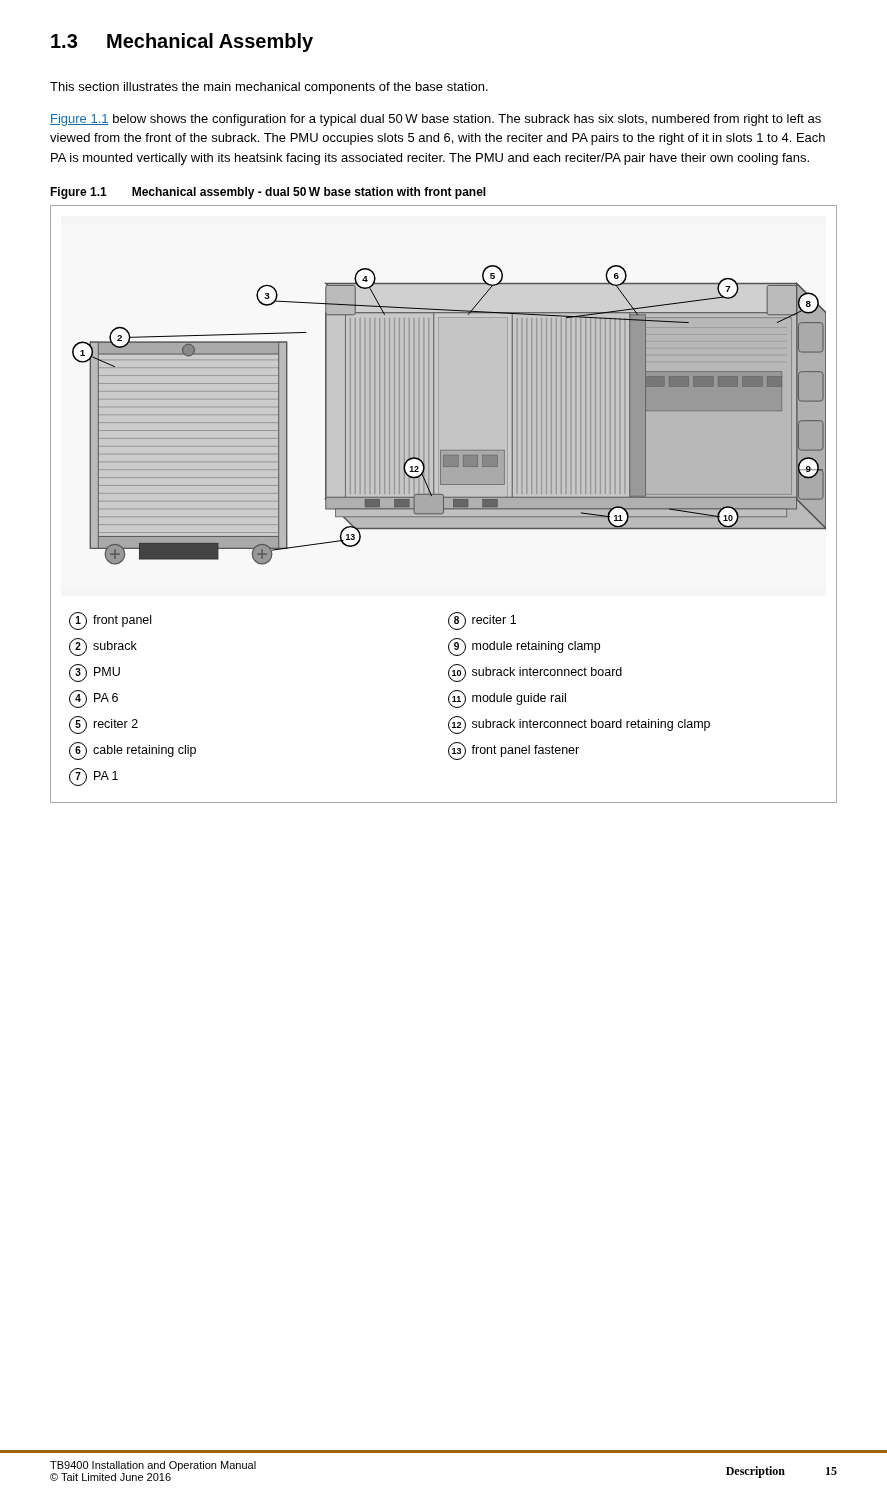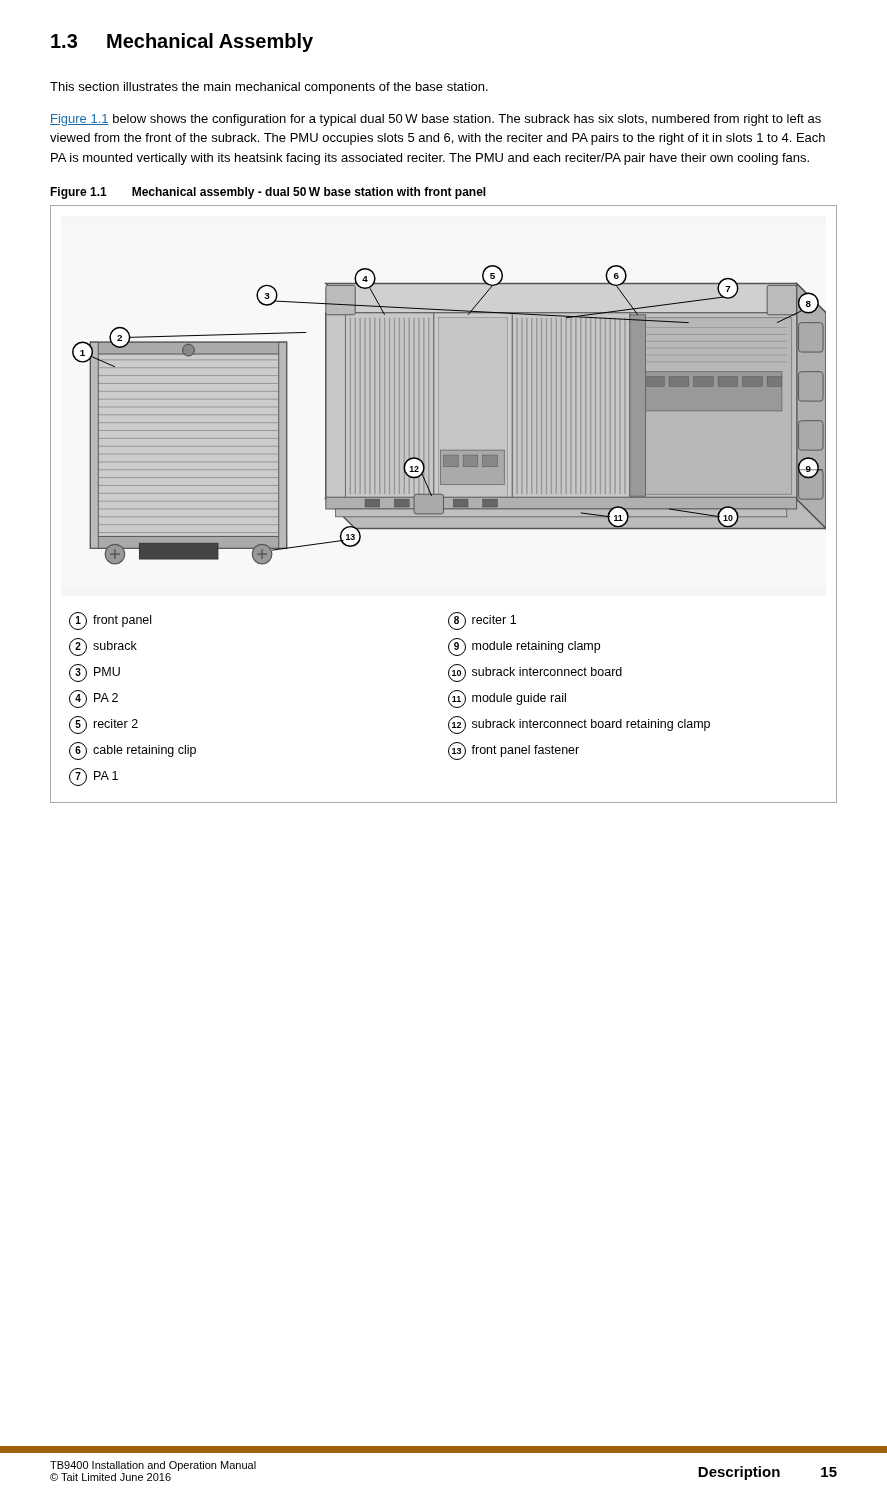--- a/index.html
+++ b/index.html
@@ -72,29 +72,29 @@
       font-size: 10px;
       font-weight: bold;
       flex-shrink: 0;
       background: #fff;
     }
     .footer-bar {
       position: absolute;
       bottom: 0;
       left: 0;
       right: 0;
-      border-top: 7px solid #a16207;
+      border-top: 3px solid #a16207;
       display: flex;
       justify-content: space-between;
       align-items: center;
       padding: 6px 50px;
       font-size: 11px;
     }
     .footer-left { font-size: 11px; }
-    .footer-right { display: flex; gap: 40px; font-size: 15px; }
+    .footer-right { display: flex; gap: 40px; font-size: 12px; font-family: Liberation Serif, serif; }
     .footer-right span { font-weight: bold; }
   </style>
 </head>
 <body>
 
 <div class="page">
 
   <div style="display:flex; align-items:baseline; gap:16px; margin-bottom:24px;">
     <span style="font-size:20px; font-weight:bold; min-width:40px;">1.3</span>
     <span style="font-size:20px; font-weight:bold;">Mechanical Assembly</span>
@@ -360,21 +360,21 @@
         <div class="legend-item">
           <div class="legend-circle">
               <span>3</span>
             </div>
           <span>PMU</span>
         </div>
         <div class="legend-item">
           <div class="legend-circle">
               <span>4</span>
             </div>
-          <span>PA 2</span>
+          <span>PA 6</span>
         </div>
         <div class="legend-item">
           <div class="legend-circle">
               <span>5</span>
             </div>
           <span>reciter 2</span>
         </div>
         <div class="legend-item">
           <div class="legend-circle">
               <span>6</span>

